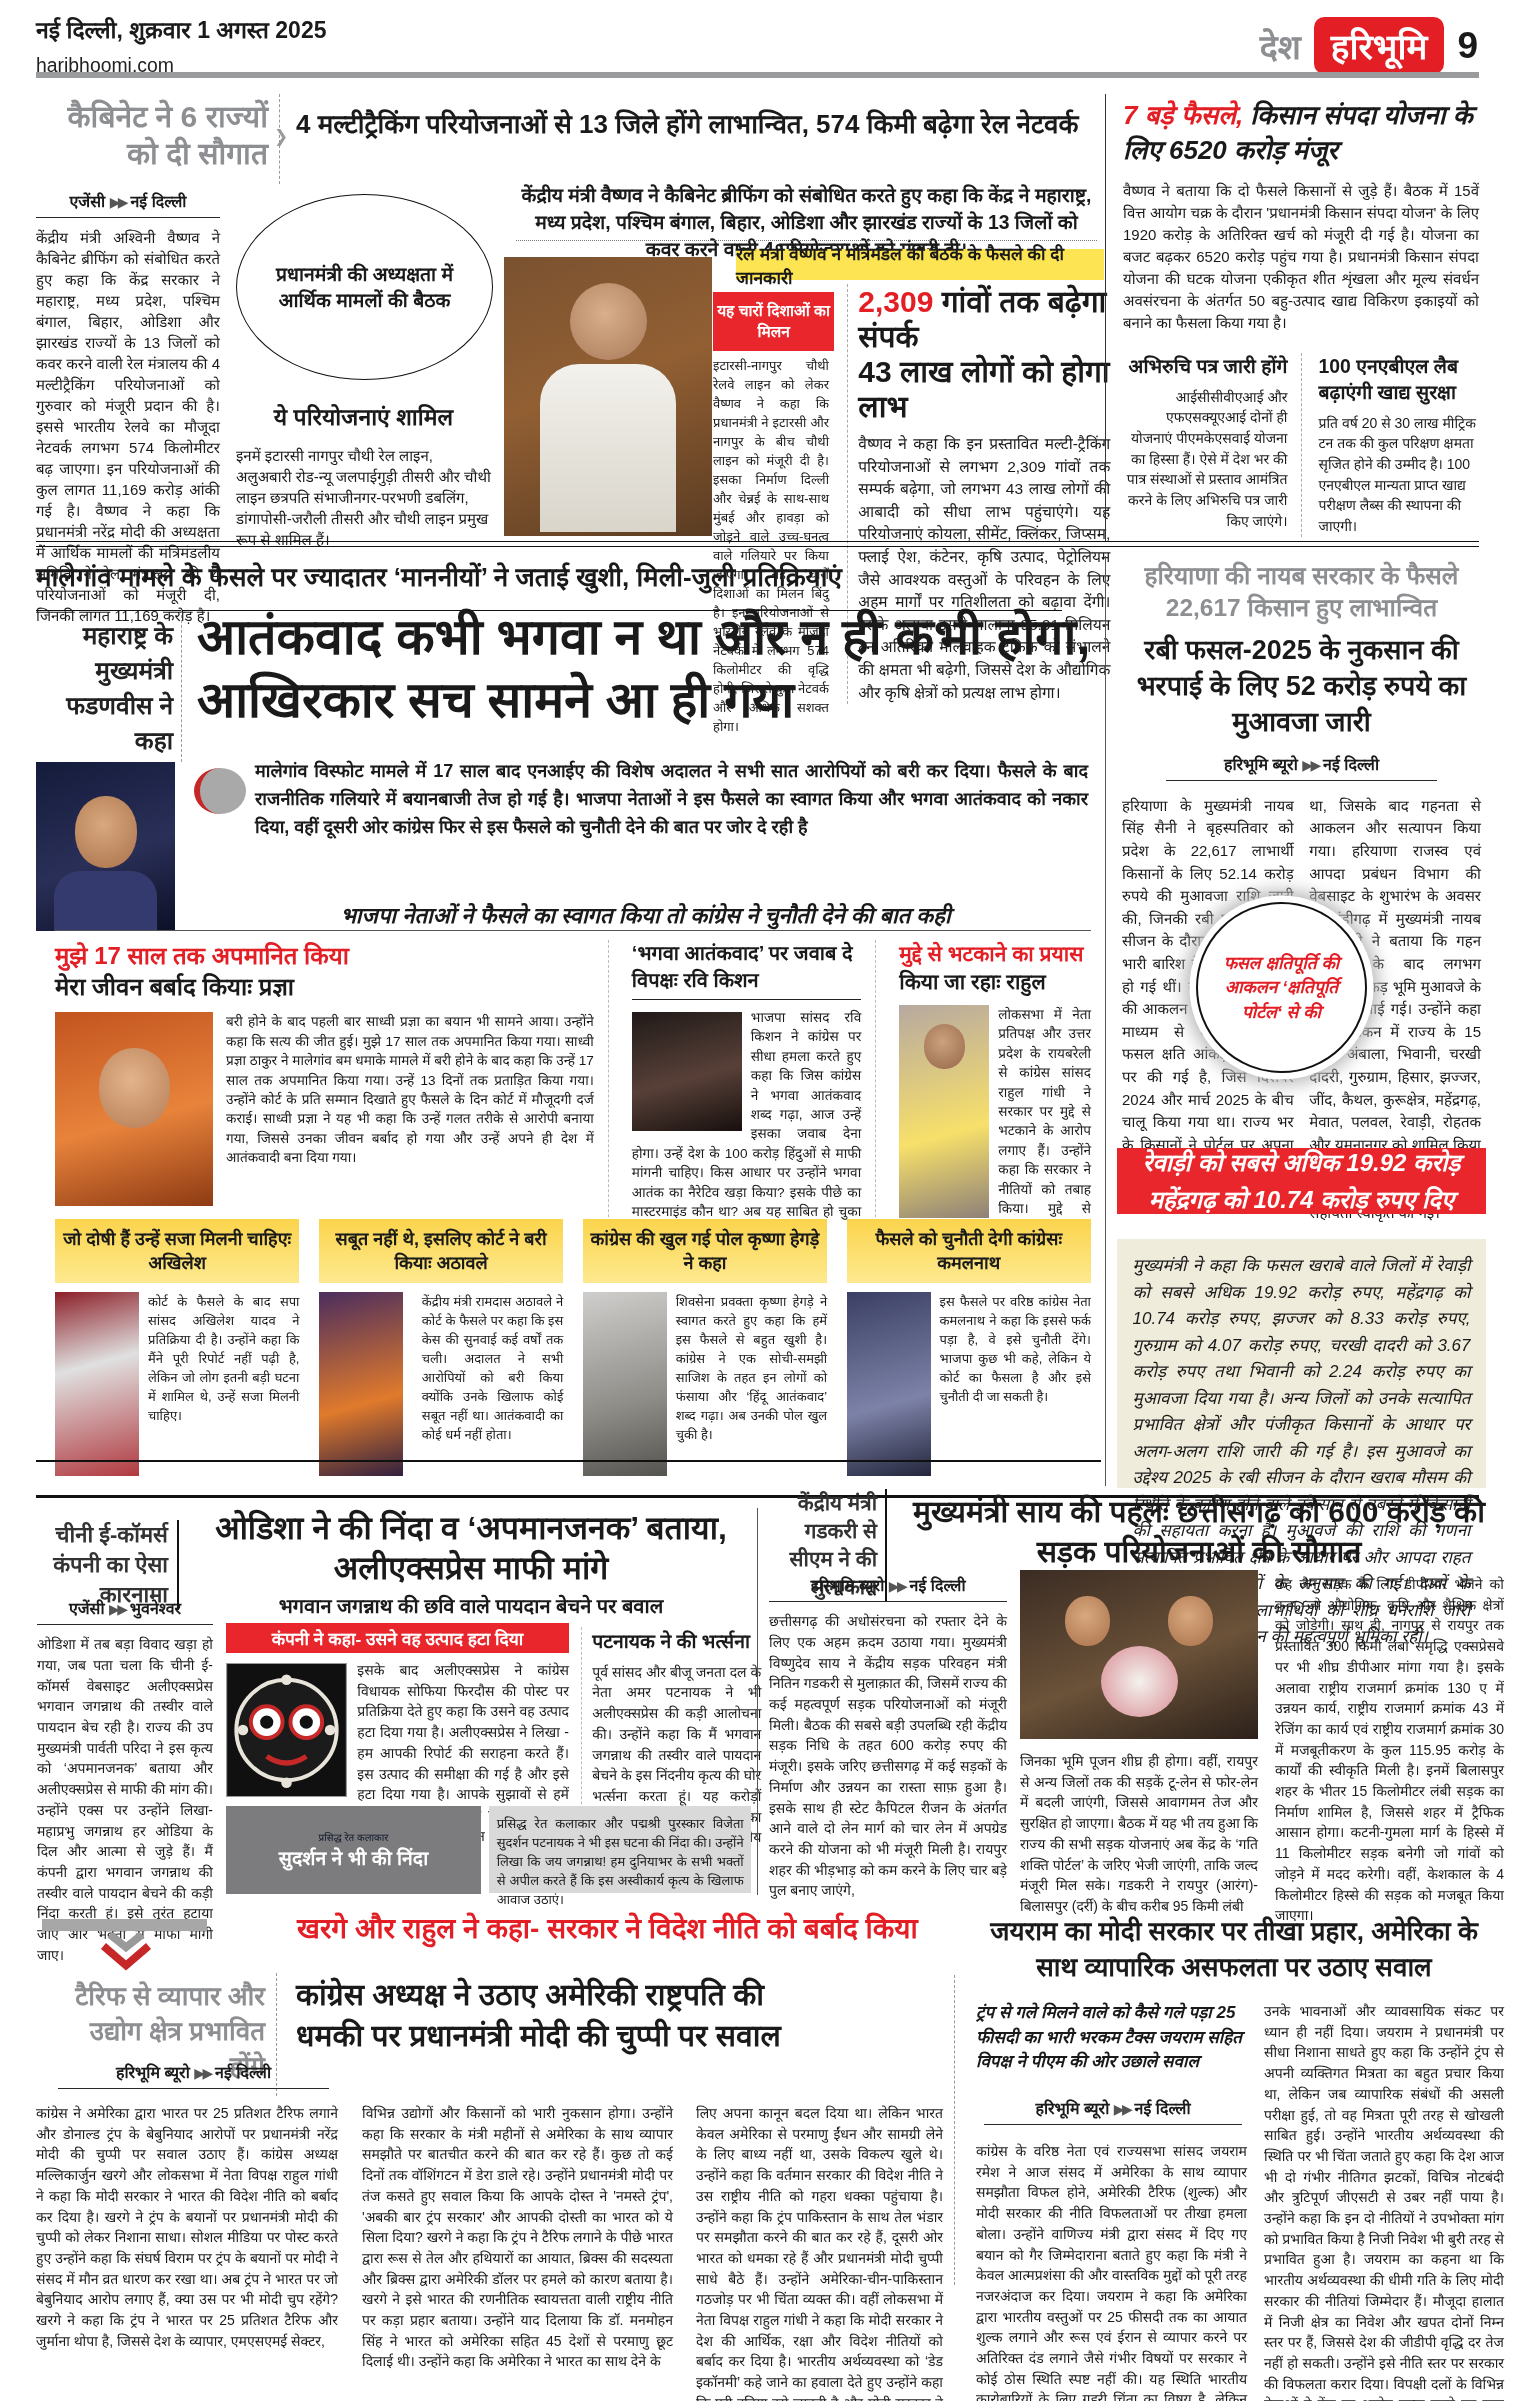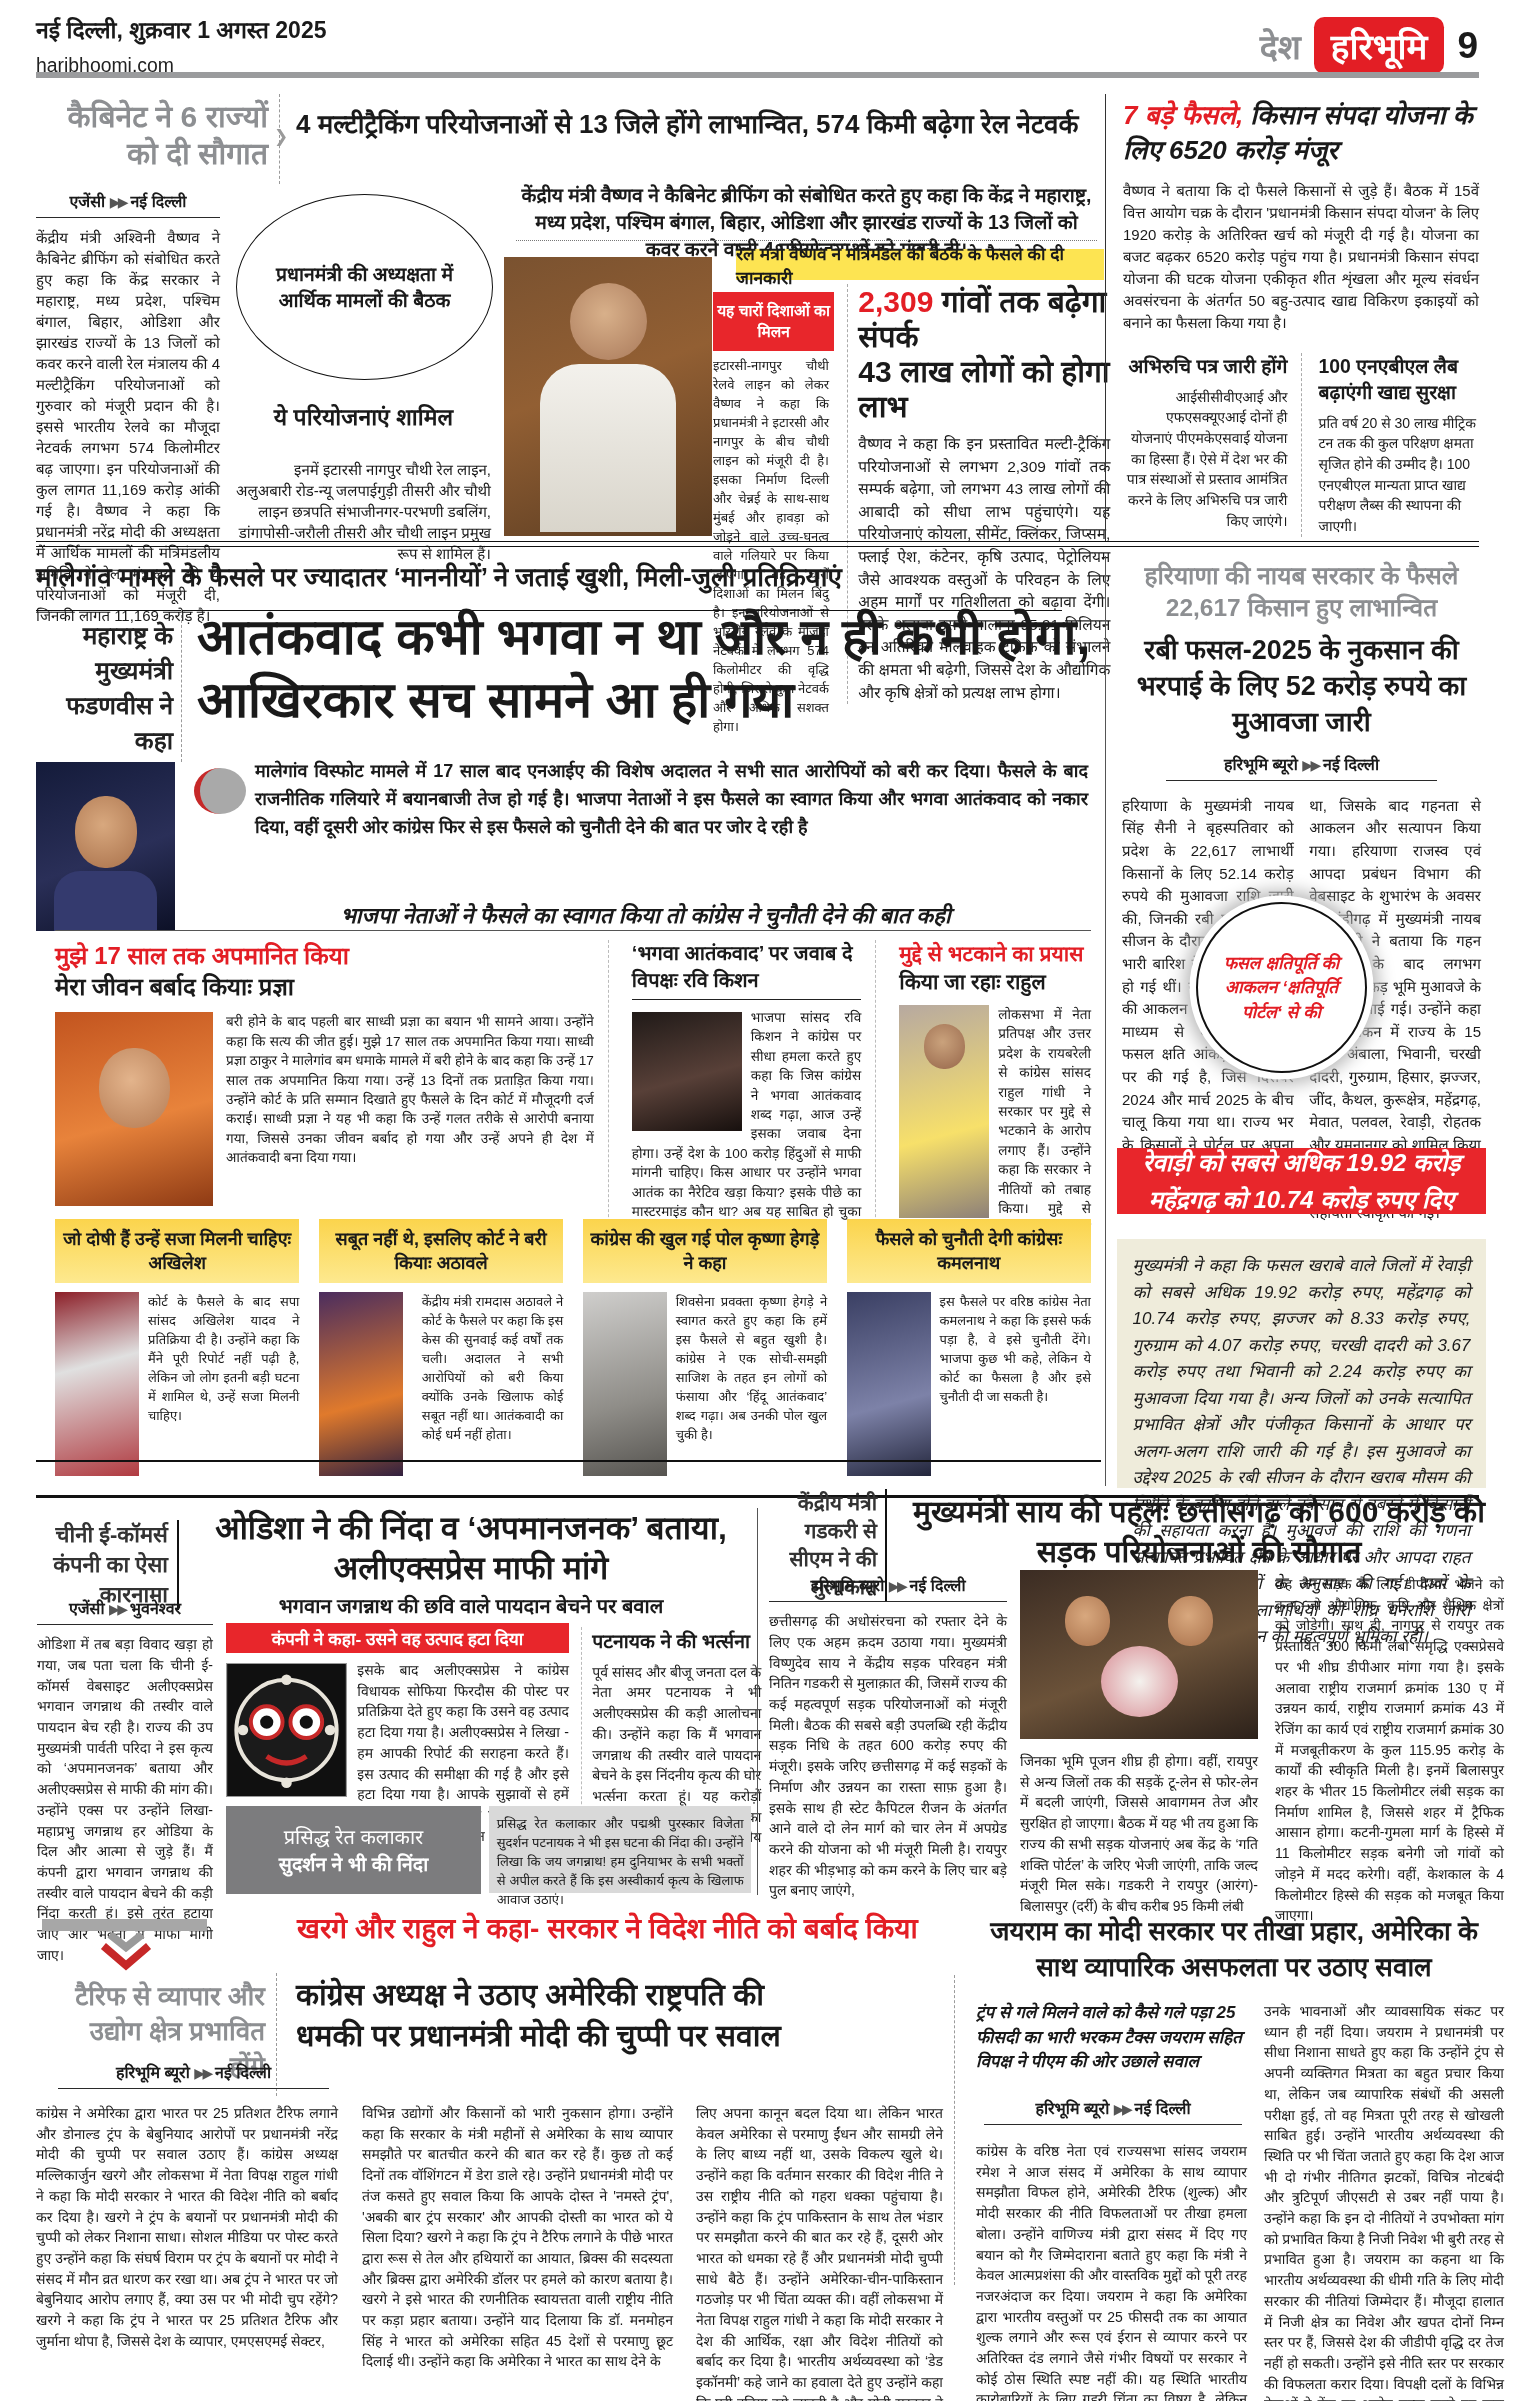--- a/index.html
+++ b/index.html
@@ -56,21 +56,21 @@
       <span>एजेंसी</span>
       <span class="arr">▶▶</span>
       <span>नई दिल्ली</span>
     </div>
     <div class="body-txt" style="margin-top:9px;">केंद्रीय मंत्री अश्विनी वैष्णव ने कैबिनेट ब्रीफिंग को संबोधित करते हुए कहा कि केंद्र सरकार ने महाराष्ट्र, मध्य प्रदेश, पश्चिम बंगाल, बिहार, ओडिशा और झारखंड राज्यों के 13 जिलों को कवर करने वाली रेल मंत्रालय की 4 मल्टीट्रैकिंग परियोजनाओं को गुरुवार को मंजूरी प्रदान की है। इससे भारतीय रेलवे का मौजूदा नेटवर्क लगभग 574 किलोमीटर बढ़ जाएगा। इन परियोजनाओं की कुल लागत 11,169 करोड़ आंकी गई है। वैष्णव ने कहा कि प्रधानमंत्री नरेंद्र मोदी की अध्यक्षता में आर्थिक मामलों की मंत्रिमंडलीय समिति ने रेल मंत्रालय की 4 परियोजनाओं को मंजूरी दी, जिनकी लागत 11,169 करोड़ है।</div>
   </div>
 
   <div class="abs" style="left:236px;top:194px;width:255px;">
     <div class="oval ctr w8" style="width:232px;height:161px;font-size:19.4px;line-height:26px;padding:11.6px;margin:0 auto;">प्रधानमंत्री की अध्यक्षता में आर्थिक मामलों की बैठक</div>
     <div class="ctr w8" style="font-size:23px;line-height:30px;margin-top:22px;">ये परियोजनाएं शामिल</div>
-    <div class="body-txt" style="margin-top:27px;text-align:right;">इनमें इटारसी नागपुर चौथी रेल लाइन, अलुअबारी रोड-न्यू जलपाईगुड़ी तीसरी और चौथी लाइन छत्रपति संभाजीनगर-परभणी डबलिंग, डांगापोसी-जरौली तीसरी और चौथी लाइन प्रमुख रूप से शामिल हैं।</div>
+    <div class="body-txt" style="margin-top:13px;text-align:left;">इनमें इटारसी नागपुर चौथी रेल लाइन, अलुअबारी रोड-न्यू जलपाईगुड़ी तीसरी और चौथी लाइन छत्रपति संभाजीनगर-परभणी डबलिंग, डांगापोसी-जरौली तीसरी और चौथी लाइन प्रमुख रूप से शामिल हैं।</div>
   </div>
 
   <div class="abs ctr w8" style="left:516px;top:182px;width:581px;font-size:19.4px;line-height:27px;">केंद्रीय मंत्री वैष्णव ने कैबिनेट ब्रीफिंग को संबोधित करते हुए कहा कि केंद्र ने महाराष्ट्र, मध्य प्रदेश, पश्चिम बंगाल, बिहार, ओडिशा और झारखंड राज्यों के 13 जिलों को कवर करने वाली 4 परियोजनाओं को मंजूरी दी।</div>
   <div class="abs" style="left:516px;top:240px;width:581px;border-top:1.9px dotted #777;"></div>
 
   <div class="abs photo" style="left:504px;top:257px;width:208px;height:279px;background:linear-gradient(160deg,#7a5230,#925f33 45%,#5a3c22);">
     <div style="width:77px;height:77px;border-radius:50%;background:radial-gradient(circle at 45% 40%,#d8b08a,#a9795a);margin:26px auto 0;"></div>
     <div style="width:136px;height:168px;border-radius:39px 39px 0 0;background:linear-gradient(180deg,#f3f1ec,#d9d5cb);margin:3.9px auto 0;"></div>
   </div>
 
@@ -249,21 +249,21 @@
     </svg>
     <div class="jt" style="font-size:14px;line-height:20.7px;">इसके बाद अलीएक्सप्रेस ने कांग्रेस विधायक सोफिया फिरदौस की पोस्ट पर प्रतिक्रिया देते हुए कहा कि उसने वह उत्पाद हटा दिया गया है। अलीएक्सप्रेस ने लिखा - हम आपकी रिपोर्ट की सराहना करते हैं। इस उत्पाद की समीक्षा की गई है और इसे हटा दिया गया है। आपके सुझावों से हमें अपने प्लेटफॉर्म को बेहतर बनाने में मदद मिलती है। धन्यवाद कि आपने हमें एक सुरक्षित और सम्मानजनक ऑनलाइन अनुभव बनाने में सहयोग दिया।</div>
   </div>
 
   <div class="abs" style="left:581px;top:1627px;width:169px;border-left:1.9px dashed #bbb;padding-left:10.3px;">
     <div class="w8" style="font-size:19.4px;">पटनायक ने की भर्त्सना</div>
     <div class="jt" style="margin-top:7.7px;font-size:14px;line-height:20.7px;">पूर्व सांसद और बीजू जनता दल के नेता अमर पटनायक ने भी अलीएक्सप्रेस की कड़ी आलोचना की। उन्होंने कहा कि मैं भगवान जगन्नाथ की तस्वीर वाले पायदान बेचने के इस निंदनीय कृत्य की घोर भर्त्सना करता हूं। यह करोड़ों भक्तों की धार्मिक भावना का अपमान है। यह अत्यंत अशोभनीय है।</div>
   </div>
 
   <div class="abs" style="left:226px;top:1806px;width:255px;height:88px;background:#7c7c7e;display:flex;flex-direction:column;align-items:center;justify-content:center;">
-    <div style="color:#ffffff;font-size:20px;">प्रसिद्ध रेत कलाकार</div>
+    <div style="color:#0f172a;font-size:10px;">प्रसिद्ध रेत कलाकार</div>
     <div class="w8" style="color:#fff;font-size:19.4px;">सुदर्शन ने भी की निंदा</div>
   </div>
   <div class="abs jt" style="left:489px;top:1806px;width:247px;height:72px;background:#d9d9d9;font-size:13px;line-height:19px;padding:7.7px;">प्रसिद्ध रेत कलाकार और पद्मश्री पुरस्कार विजेता सुदर्शन पटनायक ने भी इस घटना की निंदा की। उन्होंने लिखा कि जय जगन्नाथ! हम दुनियाभर के सभी भक्तों से अपील करते हैं कि इस अस्वीकार्य कृत्य के खिलाफ आवाज उठाएं।</div>
 
   <div class="abs vline" style="left:757px;top:1508px;height:387px;border-left-color:#555;"></div>
   <div class="abs rt w8" style="left:769px;top:1489px;width:108px;font-size:20.7px;line-height:28px;color:#333;border-right:2.6px solid #111;padding-right:7.7px;">केंद्रीय मंत्री गडकरी से सीएम ने की मुलाकात</div>
   <div class="abs ctr w8" style="left:894px;top:1492px;width:610px;font-size:30px;line-height:40px;">मुख्यमंत्री साय की पहलः छत्तीसगढ़ को 600 करोड़ की सड़क परियोजनाओं की सौगात</div>
 
   <div class="abs" style="left:769px;top:1574px;width:238px;">
     <div class="byline">

